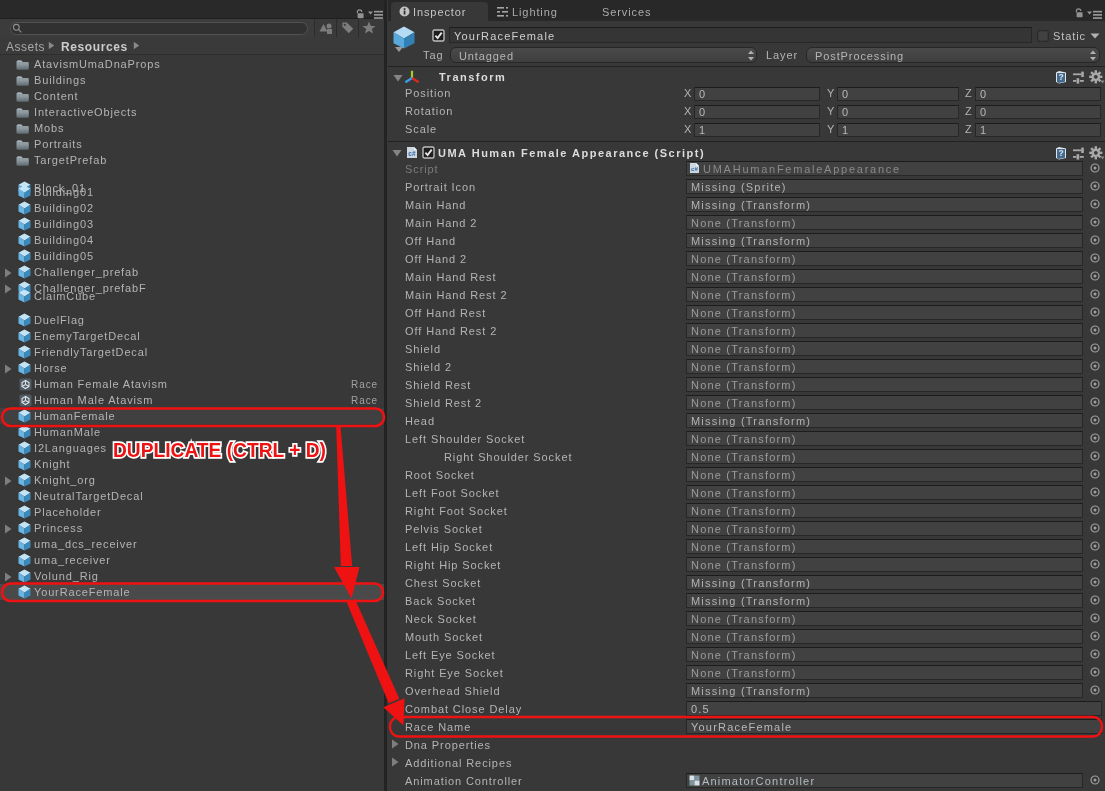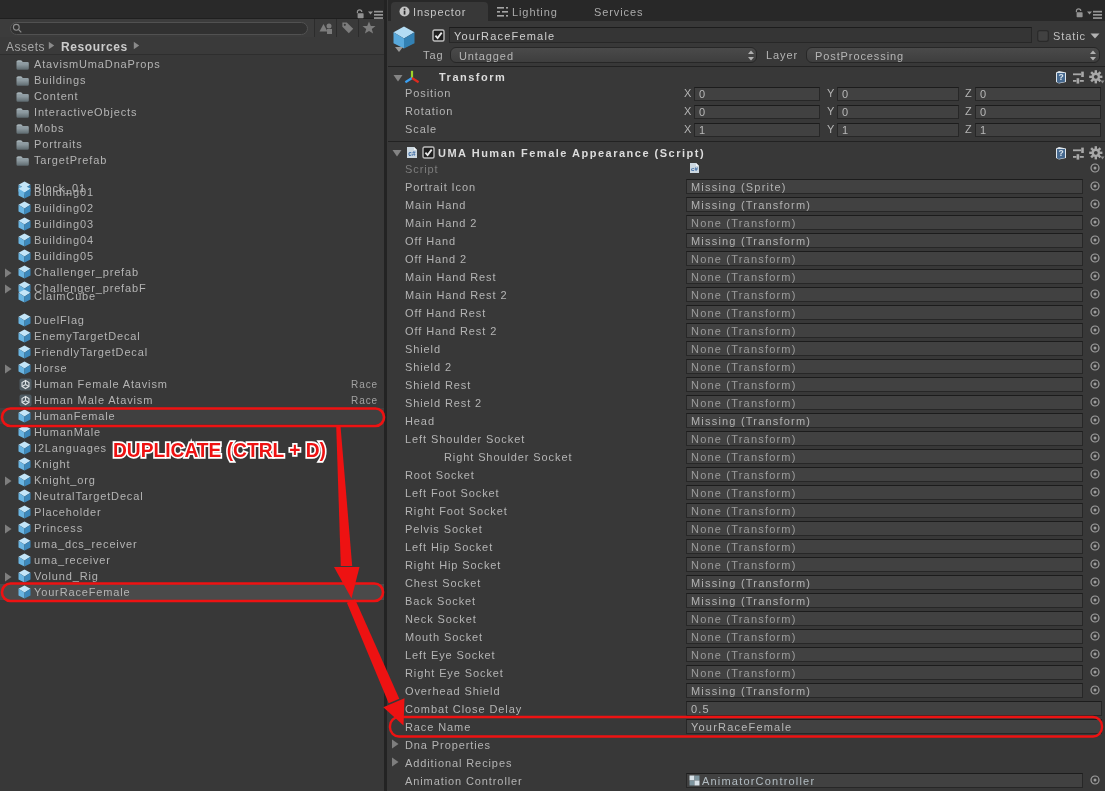--- a/index.html
+++ b/index.html
@@ -508,21 +508,21 @@
       <svg width="13" height="12" style="">
         <rect x="1" y="1" width="7" height="1.6" fill="#a5a5a5"></rect>
         <rect x="10" y="1" width="2" height="1.6" fill="#a5a5a5"></rect>
         <rect x="1" y="5" width="3" height="1.6" fill="#a5a5a5"></rect>
         <rect x="6" y="5" width="6" height="1.6" fill="#a5a5a5"></rect>
         <rect x="1" y="9" width="7" height="1.6" fill="#a5a5a5"></rect>
         <rect x="10" y="9" width="2" height="1.6" fill="#a5a5a5"></rect>
       </svg>
     </div>
 <div class="lbl" style="left:124px;top:6px;color:#ababab;">Lighting</div>
-<div class="lbl" style="left:206px;top:6px;color:#ababab;text-align:right;">Services</div>
+<div class="lbl" style="left:214px;top:6px;color:#ababab;text-align:right;">Services</div>
 <div class="abs" style="left:686px;top:8px;">
       <svg width="10" height="10" style="">
         <path d="M2.4 4.3 L2.4 3 Q2.4 0.9 4.6 0.9 Q6.8 0.9 6.8 3" fill="none" stroke="#929292" stroke-width="1.2"></path>
         <rect x="2.6" y="4.3" width="6" height="4.9" rx="0.6" fill="#929292"></rect>
       </svg>
     </div>
 <div class="abs" style="left:699px;top:9.5px;">
       <svg width="15" height="9" style="">
         <polygon points="0,1.5 5,1.5 2.5,4.5" fill="#969696"></polygon>
         <rect x="6" y="0.8" width="9" height="1.7" fill="#969696"></rect>
@@ -707,20 +707,23 @@
         <rect x="5.6" y="0.2" width="2.4" height="3.2" fill="#a8a8a8" transform="rotate(180 6.8 6.8)"></rect>
         <rect x="5.6" y="0.2" width="2.4" height="3.2" fill="#a8a8a8" transform="rotate(225 6.8 6.8)"></rect>
         <rect x="5.6" y="0.2" width="2.4" height="3.2" fill="#a8a8a8" transform="rotate(270 6.8 6.8)"></rect>
         <rect x="5.6" y="0.2" width="2.4" height="3.2" fill="#a8a8a8" transform="rotate(315 6.8 6.8)"></rect>
         <circle cx="6.8" cy="6.8" r="4.3" fill="#a8a8a8"></circle>
         <circle cx="6.8" cy="6.8" r="1.9" fill="#383838"></circle>
         <polygon points="11.5,10.5 15.5,10.5 13.5,13.5" fill="#8b8b8b"></polygon>
       </svg>
     </div>
 <div class="lbl" style="left:17px;top:163px;color:#7c7c7c;">Script</div>
+<div class="fld" style="left:298px;top:161px;width:397px;height:15px;">
+      <span style="color:#8a8a8a;padding-left:16px;letter-spacing:1.75px;">UMAHumanFemaleAppearance</span>
+    </div>
 <div class="abs" style="left:301px;top:162px;">
       <svg width="11" height="12" style="">
         <path d="M1 1 L7 1 L10 4 L10 11 L1 11 Z" fill="#ccd8e1"></path>
         <path d="M7 1 L7 4 L10 4 Z" fill="#f2f6f9"></path>
         <text x="5.4" y="9" font-family="Liberation Sans" font-size="6" font-weight="bold" fill="#3565a0" text-anchor="middle">c#</text>
       </svg>
     </div>
 <div class="abs" style="left:701px;top:162px;">
       <svg width="12" height="12" style="">
         <circle cx="6" cy="6" r="4" fill="none" stroke="#9e9e9e" stroke-width="1.2"></circle>

